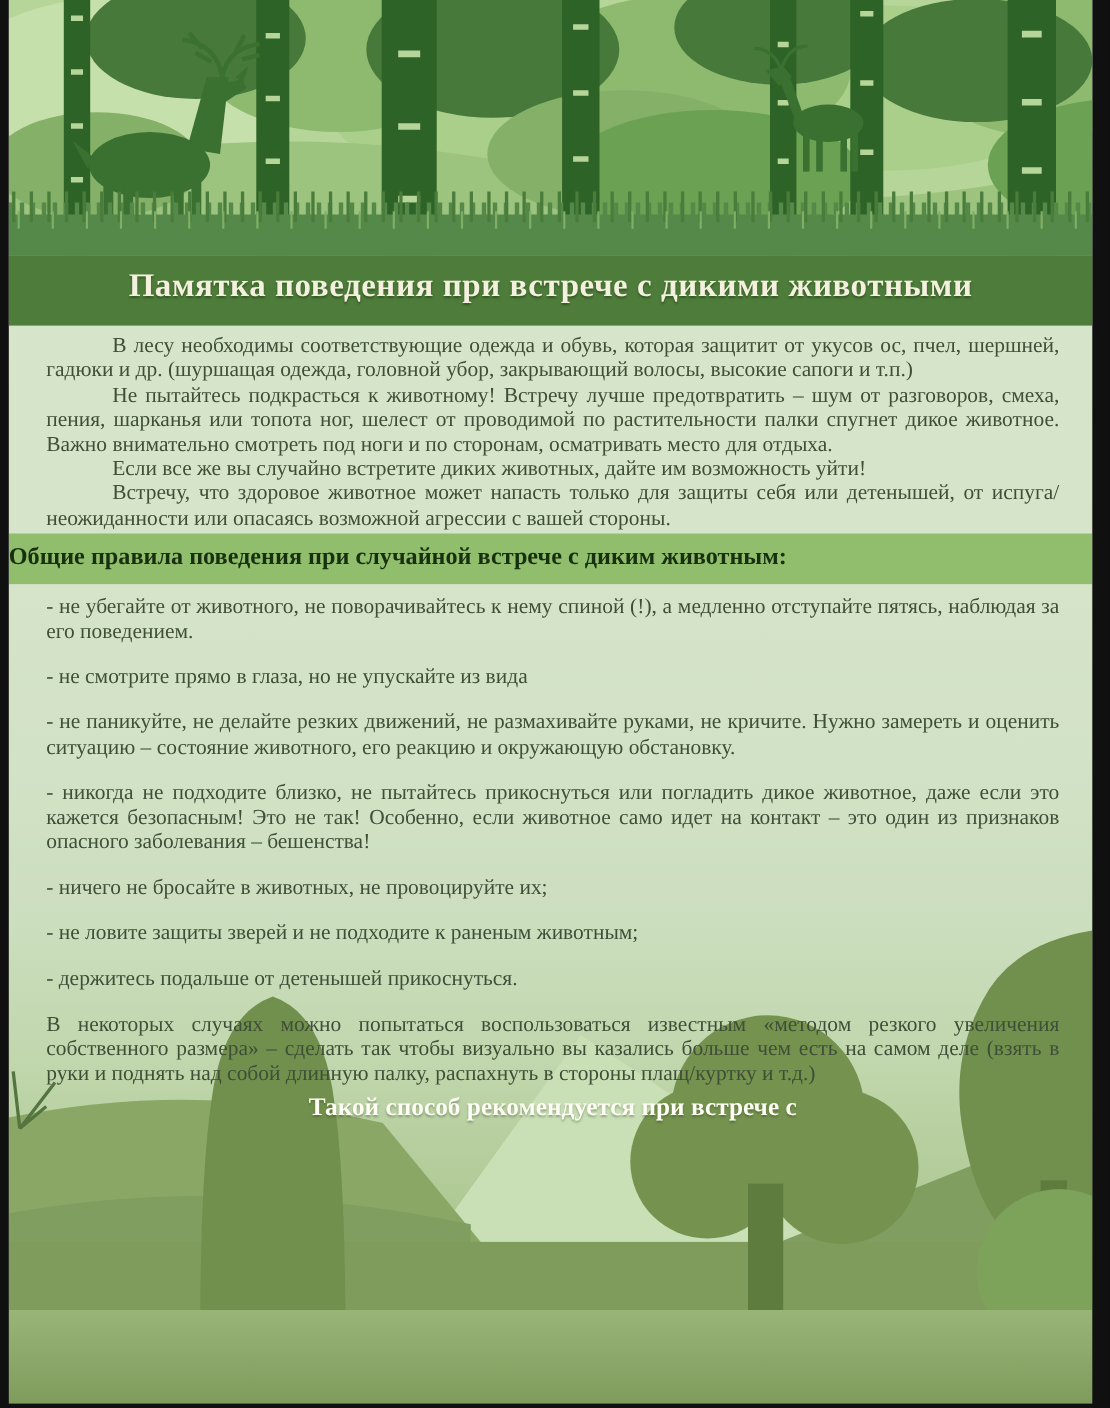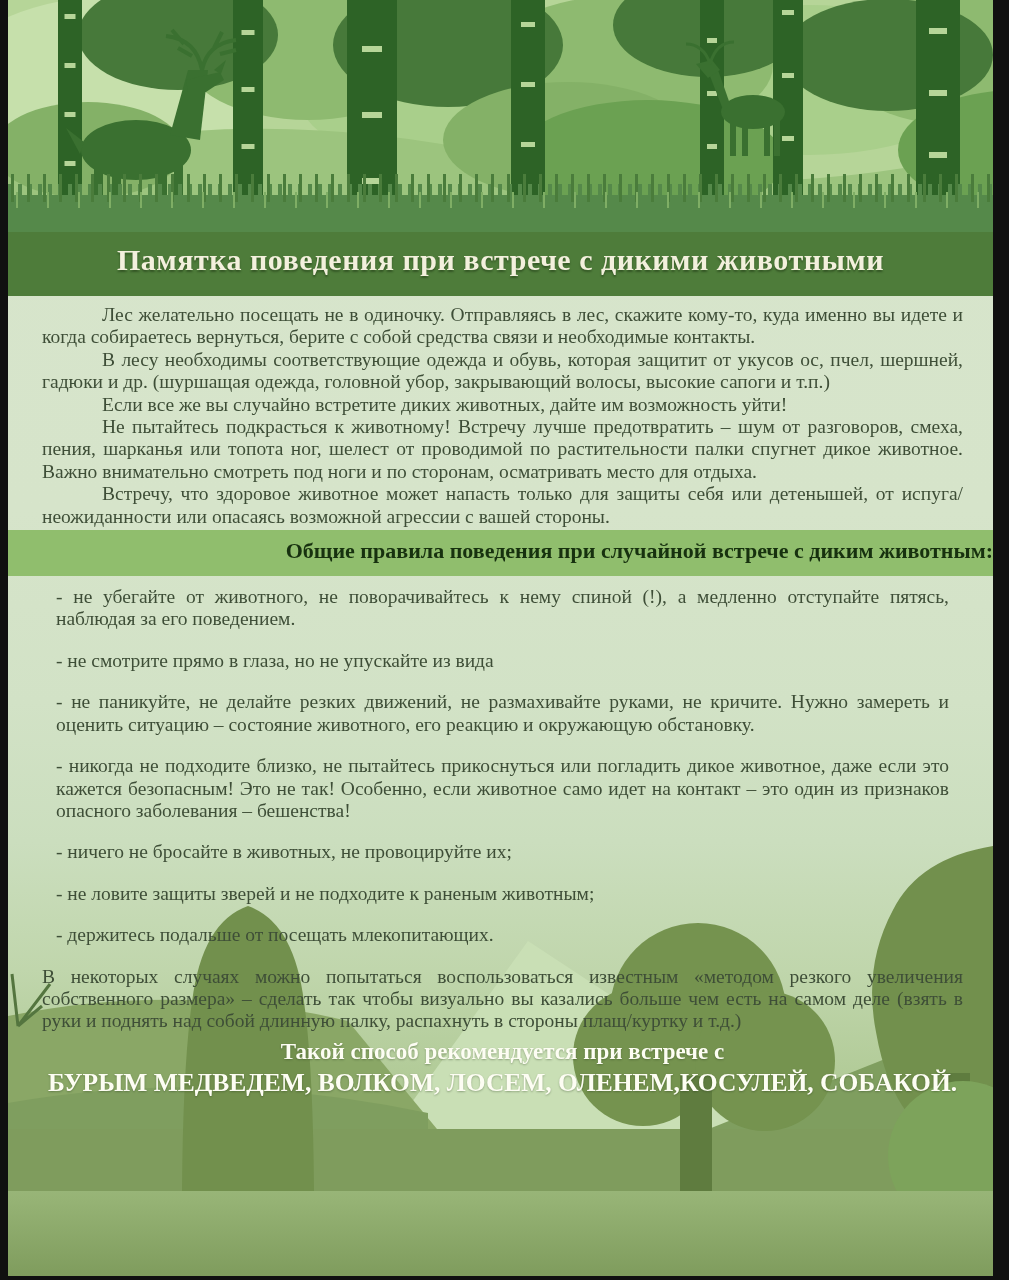--- a/index.html
+++ b/index.html
@@ -14,23 +14,23 @@
     font-weight:bold;color:#f3f0dd;letter-spacing:.5px;text-shadow:0 2px 2px rgba(20,40,10,.45);}
   .remember-box{position:relative;z-index:2;margin:-14px 38px 0 37px;background:#9fca80;
     border-radius:24px;padding:9px 24px 12px;text-align:center;
     font-size:22.5px;line-height:27.5px;font-weight:bold;color:#132a0c;}
   .body-area{position:relative;height:895px;overflow:hidden;}
   .bottom-art{position:absolute;left:0;right:0;bottom:0;width:985px;height:380px;display:block;}
   .text-layer{position:relative;z-index:1;padding:8px 30px 0 34px;}
   .text-layer p{margin:0;font-size:19.5px;line-height:22.4px;color:#3e4e37;text-align:justify;}
   .intro p{text-indent:60px;}
   .rules-banner{margin:2px -30px 0 -34px;background:#90be6d;padding:6px 0 8px;height:32px;}
-  .rules-banner h2{margin:0;text-align:right;font-size:22px;line-height:30px;font-weight:bold;color:#17310f;}
+  .rules-banner h2{margin:0;text-align:left;font-size:22px;line-height:30px;font-weight:bold;color:#17310f;}
   .rules{margin-top:10px;}
-  .rules p{margin:0 14px 19px;}
+  .rules p{margin:0 0 19px;}
   .method{margin:14px 0 0;}
   .footer-lines{margin-top:6px;text-align:center;}
   .footer-lines .f1{font-size:23px;line-height:26px;font-weight:bold;color:#fdfdf3;text-align:center;
     text-shadow:0 1px 2px rgba(30,50,20,.35);}
   .footer-lines .f2{margin-top:3px;font-size:25.5px;line-height:30px;font-weight:bold;color:#fdfdf3;text-align:center;
     text-shadow:0 1px 2px rgba(30,50,20,.35);}
 </style>
 </head>
 <body>
 
@@ -131,46 +131,44 @@
         <g fill="#72904d">
           <path d="M985,35 q-74,12 -100,64 q-30,56 -17,122 q9,52 32,82 l85,6 Z"></path>
           <rect x="938" y="262" width="24" height="118" fill="#5f7c3f"></rect>
         </g>
         <circle cx="955" cy="345" r="75" fill="#7da35b"></circle>
       </svg>
 
       <div class="text-layer">
 
         <div class="intro">
-          <p>Лес желательно посещать не в одиночку. Отправляясь в лес, скажите кому-то, куда именно вы идете и когда собираетесь вернуться, берите с собой средства связи и необходимые контакты.</p>
           <p>В лесу необходимы соответствующие одежда и обувь, которая защитит от укусов ос, пчел, шершней, гадюки и др. (шуршащая одежда, головной убор, закрывающий волосы, высокие сапоги и т.п.)</p>
+          <p>Не пытайтесь подкрасться к животному! Встречу лучше предотвратить – шум от разговоров, смеха, пения, шарканья или топота ног, шелест от проводимой по растительности палки спугнет дикое животное. Важно внимательно смотреть под ноги и по сторонам, осматривать место для отдыха.</p>
           <p>Если все же вы случайно встретите диких животных, дайте им возможность уйти!</p>
-          <p>Не пытайтесь подкрасться к животному! Встречу лучше предотвратить – шум от разговоров, смеха, пения, шарканья или топота ног, шелест от проводимой по растительности палки спугнет дикое животное. Важно внимательно смотреть под ноги и по сторонам, осматривать место для отдыха.</p>
           <p>Встречу, что здоровое животное может напасть только для защиты себя или детенышей, от испуга/неожиданности или опасаясь возможной агрессии с вашей стороны.</p>
         </div>
 
         <div class="rules-banner">
           <h2>Общие правила поведения при случайной встрече с диким животным:</h2>
         </div>
 
         <div class="rules">
           <p>- не убегайте от животного, не поворачивайтесь к нему спиной (!), а медленно отступайте пятясь, наблюдая за его поведением.</p>
           <p>- не смотрите прямо в глаза, но не упускайте из вида</p>
           <p>- не паникуйте, не делайте резких движений, не размахивайте руками, не кричите. Нужно замереть и оценить ситуацию – состояние животного, его реакцию и окружающую обстановку.</p>
           <p>- никогда не подходите близко, не пытайтесь прикоснуться или погладить дикое животное, даже если это кажется безопасным! Это не так! Особенно, если животное само идет на контакт – это один из признаков опасного заболевания – бешенства!</p>
           <p>- ничего не бросайте в животных, не провоцируйте их;</p>
           <p>- не ловите защиты зверей и не подходите к раненым животным;</p>
-          <p>- держитесь подальше от посещать млекопитающих.</p>
+          <p>- держитесь подальше от детенышей прикоснуться.</p>
         </div>
 
         <p class="method">В некоторых случаях можно попытаться воспользоваться известным «методом резкого увеличения собственного размера» – сделать так чтобы визуально вы казались больше чем есть на самом деле (взять в руки и поднять над собой длинную палку, распахнуть в стороны плащ/куртку и т.д.)</p>
 
         <div class="footer-lines">
           <div class="f1">Такой способ рекомендуется при встрече с</div>
-          <div class="f2">БУРЫМ МЕДВЕДЕМ, ВОЛКОМ, ЛОСЕМ, ОЛЕНЕМ,КОСУЛЕЙ, СОБАКОЙ.</div>
         </div>
 
       </div>
     </div>
 
   </div>
  </div>
 </div>
 
 </body></html>

